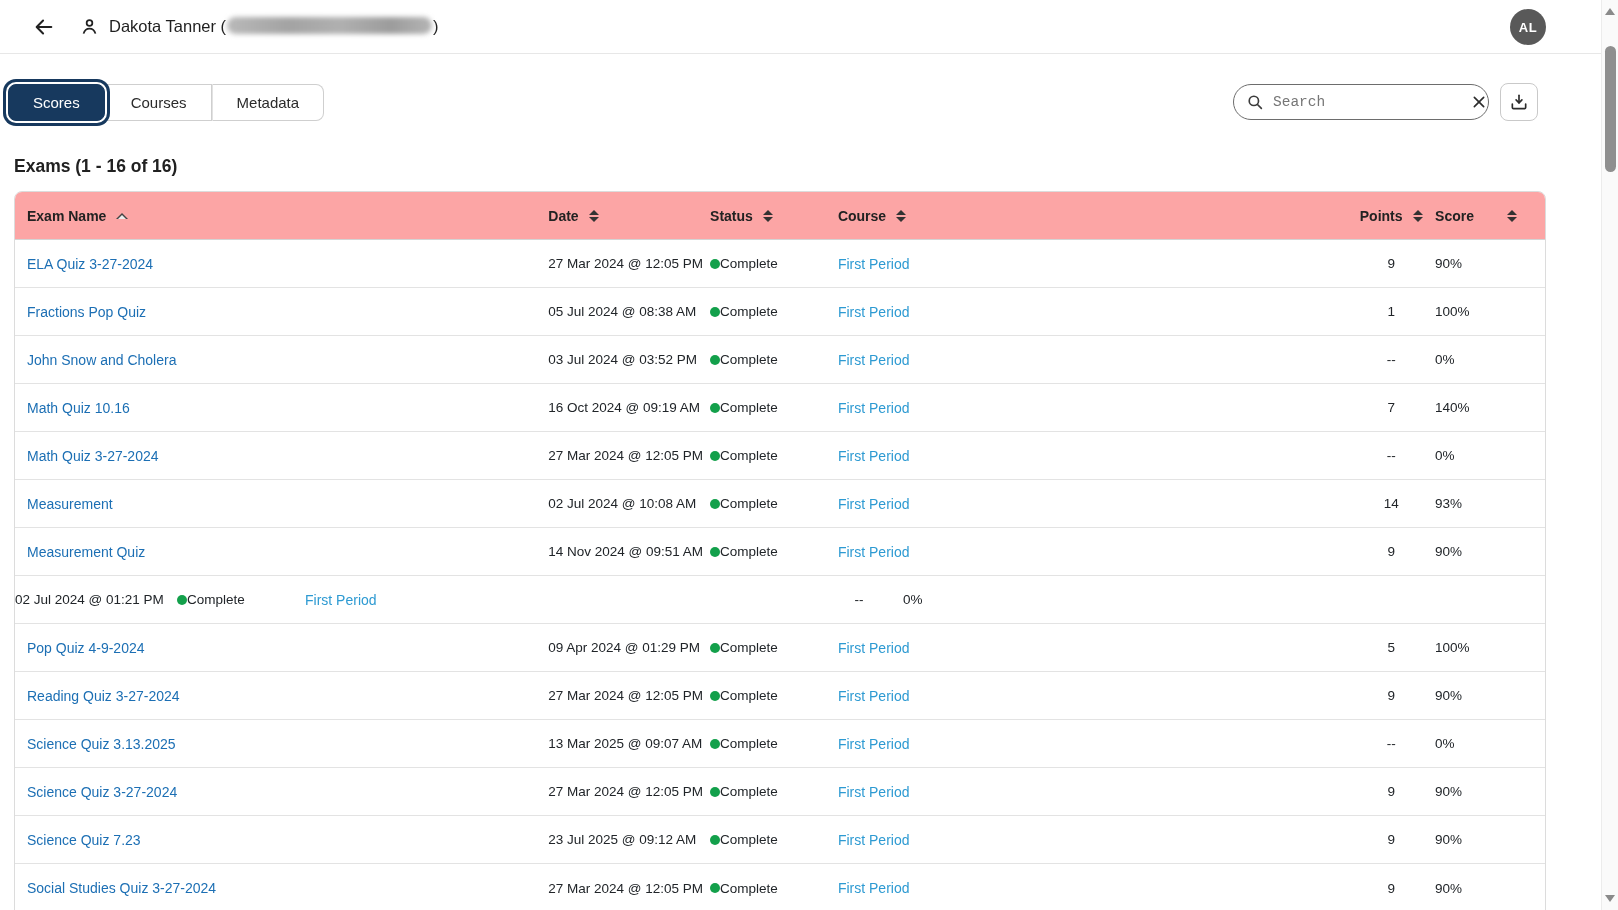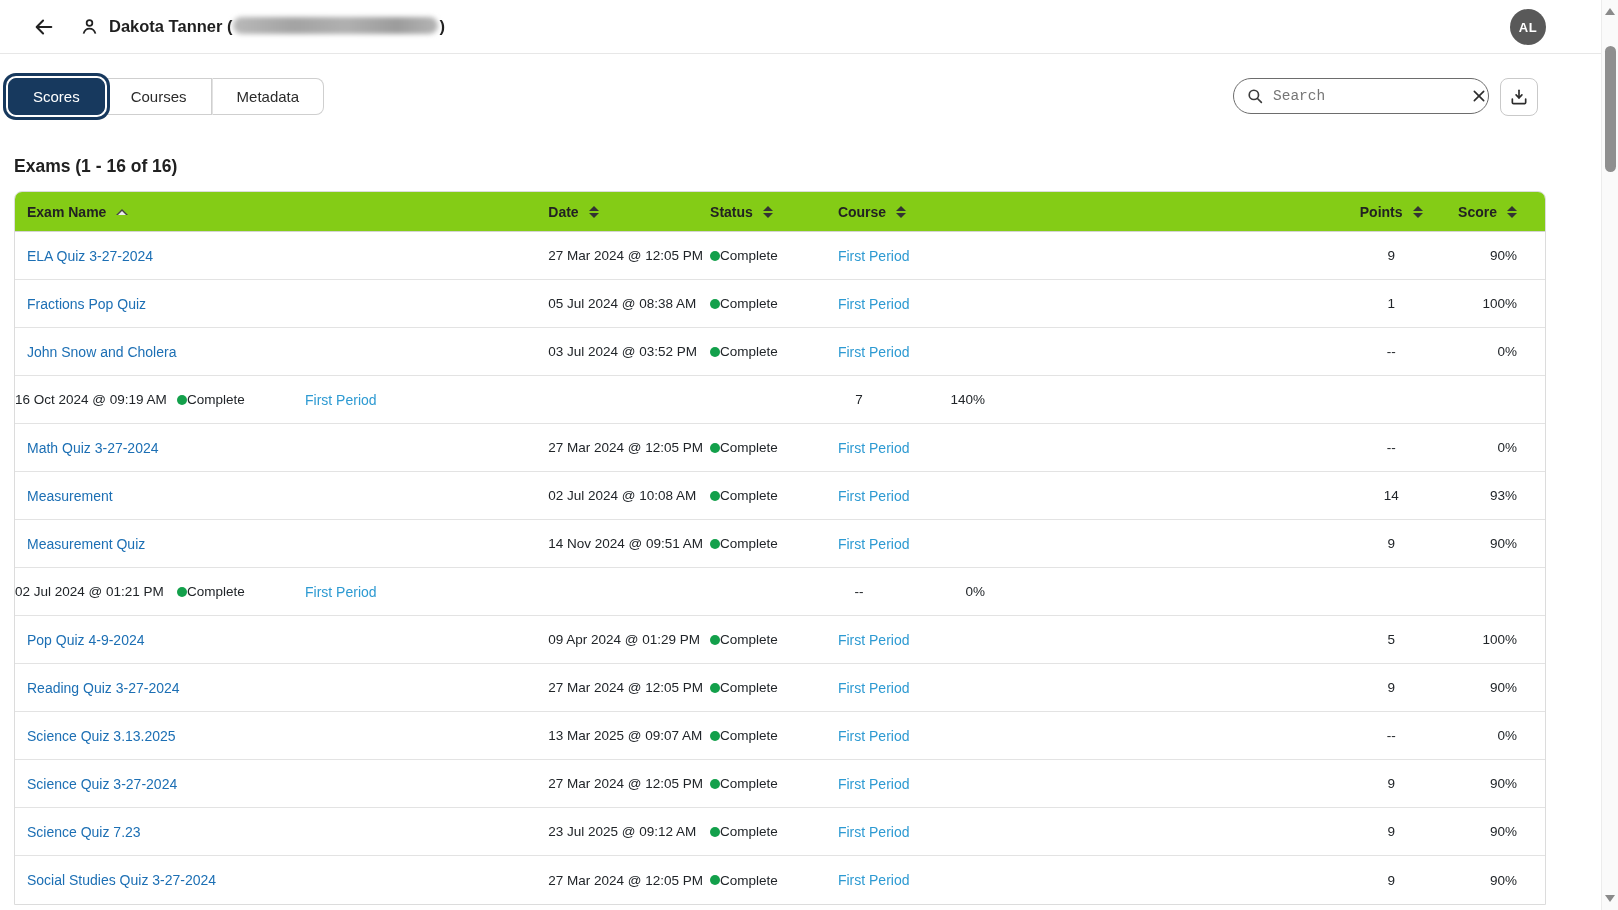--- a/index.html
+++ b/index.html
@@ -15,30 +15,30 @@
   .sb-down { bottom:8px; border-top:7px solid #8a8a8a; }
   .sb-thumb { position:absolute; top:46px; left:3px; width:11px; height:126px;
     background:#8f8f8f; border-radius:6px; }
 
   
   .topbar { height:54px; display:flex; align-items:center; padding:0 30px;
     border-bottom:1px solid #e7e7e7; background:#fff; position:relative; }
   .back-btn { width:28px; height:28px; display:flex; align-items:center; justify-content:center;
     cursor:pointer; margin-right:22px; }
   .user-chip { display:flex; align-items:center; gap:10px; }
-  .title-text { font-size:16.5px; font-weight:700; color:#1f1f1f; display:flex; }
+  .title-text { font-size:16.5px; font-weight:400; color:#1f1f1f; display:flex; }
   .redaction { display:inline-block; width:205px; height:17px; margin:0 1px;
     background:linear-gradient(90deg,#b9b9b9,#a3a3a3 30%,#b0b0b0 55%,#9c9c9c 80%,#b5b5b5);
     border-radius:9px; filter:blur(2.5px); }
   .avatar { position:absolute; right:72px; top:9px; width:36px; height:36px; border-radius:50%;
     background:#595959; color:#fff; font-size:13px; font-weight:700;
     display:flex; align-items:center; justify-content:center; letter-spacing:.5px; cursor:pointer; }
 
   
-  .toolbar { display:flex; align-items:flex-start; margin:24px 0 0 0; padding:0 80px 0 8px; height:48px; }
+  .toolbar { display:flex; align-items:center; margin:24px 0 0 0; padding:0 80px 0 8px; height:48px; }
   .tabgroup { display:flex; align-items:stretch; }
   .tab { background:#fff; border:1px solid #cfcfcf; color:#2b2b2b; font-size:15px;
     padding:9px 24px; cursor:pointer; display:flex; align-items:center; }
   .tab.courses { border-radius:0; border-left:none; }
   .tab.metadata { border-radius:0 8px 8px 0; border-left:1px solid #e2e2e2; }
   .tab.active { background:#17395e; color:#fff; border:1px solid #17395e; border-radius:8px;
     box-shadow:0 0 0 2px #ffffff, 0 0 0 5px #17395e; position:relative; z-index:2;
     margin-right:2px; }
   .spacer { flex:1; }
   .searchbox { width:256px; height:36px; border:1.5px solid #6d6d6d; border-radius:18px;
@@ -49,33 +49,33 @@
   .clear-x { cursor:pointer; display:flex; align-items:center; }
   .dl-btn { width:38px; height:38px; margin-left:11px; border:1px solid #c9c9c9; border-radius:8px;
     background:#fff; display:flex; align-items:center; justify-content:center; cursor:pointer; }
 
   
   .section-heading { font-size:17.5px; font-weight:700; color:#212121; margin:30px 0 0 14px; }
 
   
   .exam-table { margin:14px 14px 0 14px; width:1532px; border:1px solid #dcdcdc;
     border-radius:8px 8px 0 0; overflow:hidden; }
-  .thead { display:flex; background:#84cc16; height:40px; align-items:center;
+  .thead { display:flex; background:#fca5a5; height:48px; align-items:center;
     border-bottom:1px solid #d4d4d4; font-weight:700; font-size:14px; color:#222; }
   .th { display:flex; align-items:center; gap:10px; cursor:pointer; }
   .row { display:flex; height:48px; align-items:center; background:#fff;
     border-bottom:1px solid #e3e3e3; font-size:13.5px; }
   .row:last-child { border-bottom:none; }
 
   .col-name   { width:534px; padding-left:12px; }
   .col-date   { width:162px; }
   .col-status { width:128px; }
   .col-course { width:510px; }
   .col-points { width:88px;  justify-content:center; display:flex; align-items:center; }
-  .col-score  { width:110px; justify-content:flex-end; display:flex; align-items:center; padding-right:28px; }
+  .col-score  { width:110px; justify-content:space-between; display:flex; align-items:center; padding-right:28px; }
 
   .exam-link { color:#1c6fb4; font-size:14px; text-decoration:none; cursor:pointer; }
   .course-link { color:#2d9ad2; font-size:14px; text-decoration:none; cursor:pointer;text-align:right; }
   .date-text { color:#212529; }
   .status-cell { display:flex; align-items:center; }
   .status-dot { width:10px; height:10px; border-radius:50%; background:#13a04b; flex:none; }
 
   .sort-stack { display:flex; flex-direction:column; gap:2px; align-items:center; }
   .tri-up   { width:0; height:0; border-left:5px solid transparent; border-right:5px solid transparent;
     border-bottom:5px solid #333; }
@@ -233,20 +233,21 @@
         </div>
         <div class="col-course"><a class="course-link">First Period</a></div>
         <div class="col-points">
           <span>--</span>
         </div>
         <div class="col-score">
           <span>0%</span>
         </div>
       </div>
       <div class="row">
+        <div class="col-name"><a class="exam-link">Math Quiz 10.16</a></div>
         <div class="col-date"><span class="date-text">16 Oct 2024 @ 09:19 AM</span></div>
         <div class="col-status status-cell">
           <span class="status-dot"></span>
           <span>Complete</span>
         </div>
         <div class="col-course"><a class="course-link">First Period</a></div>
         <div class="col-points">
           <span>7</span>
         </div>
         <div class="col-score">

